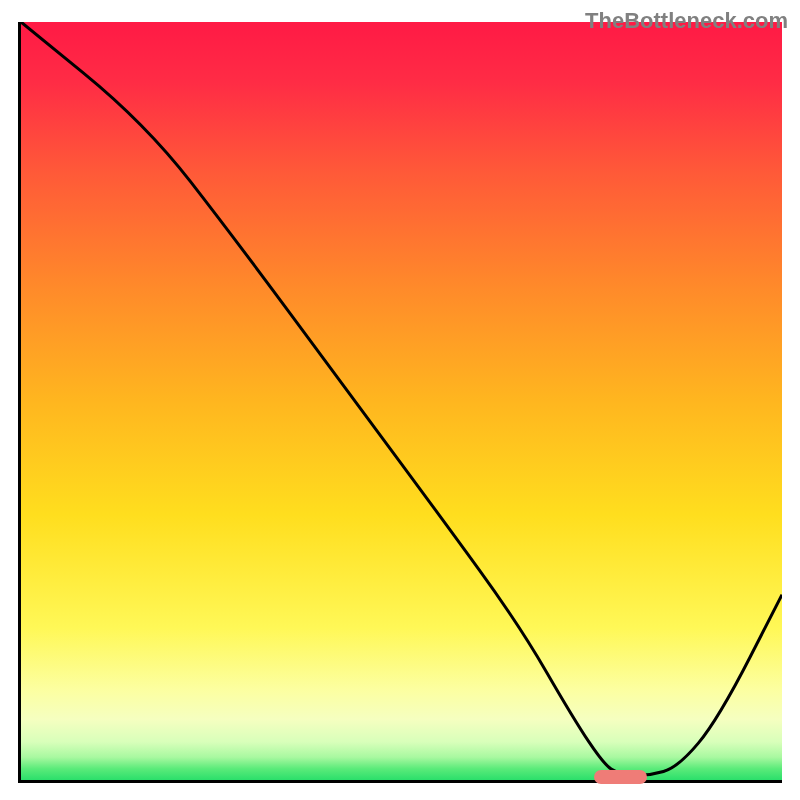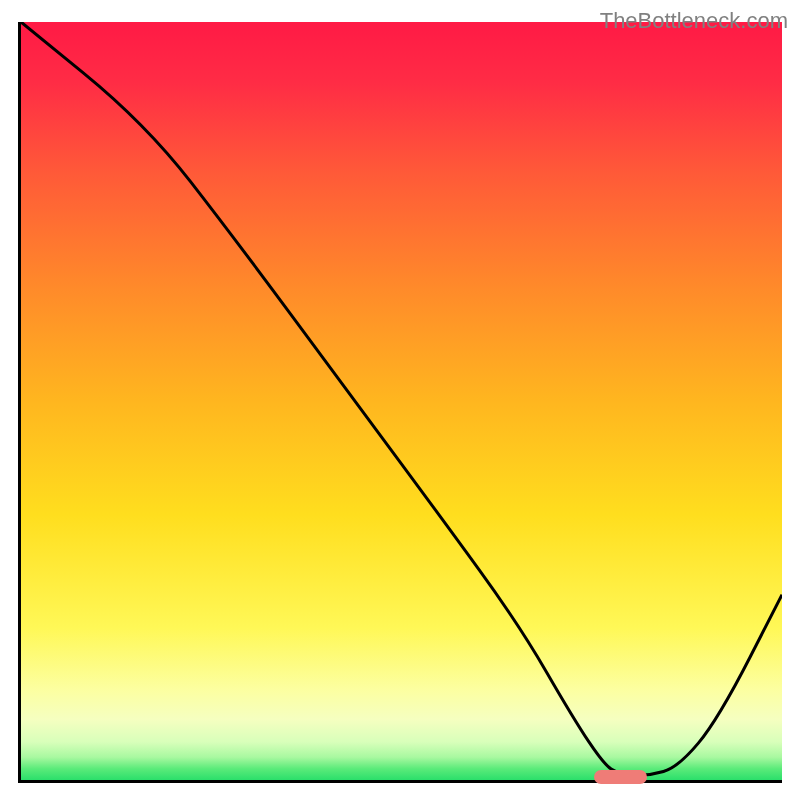--- a/index.html
+++ b/index.html
@@ -9,21 +9,21 @@
       position: relative;
       font-family: Arial, sans-serif;
       overflow: hidden;
     }
     .watermark {
       position: absolute;
       top: 8px;
       right: 12px;
       color: #808080;
       font-size: 22px;
-      font-weight: normal;
+      font-weight: bold;
       z-index: 10;
     }
     .plot-area {
       position: absolute;
       left: 18px;
       top: 22px;
       width: 764px;
       height: 761px;
       border-left: 3px solid #000;
       border-bottom: 3px solid #000;

